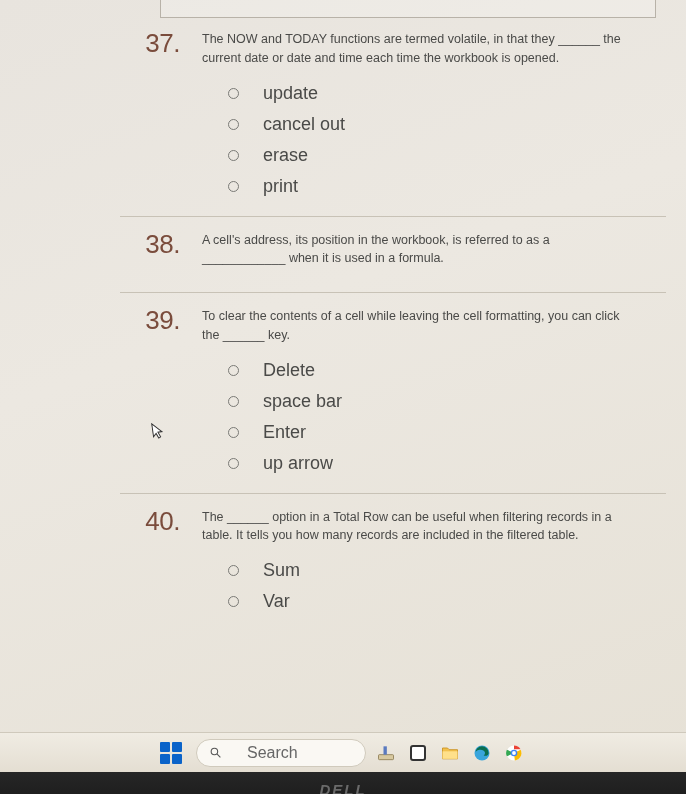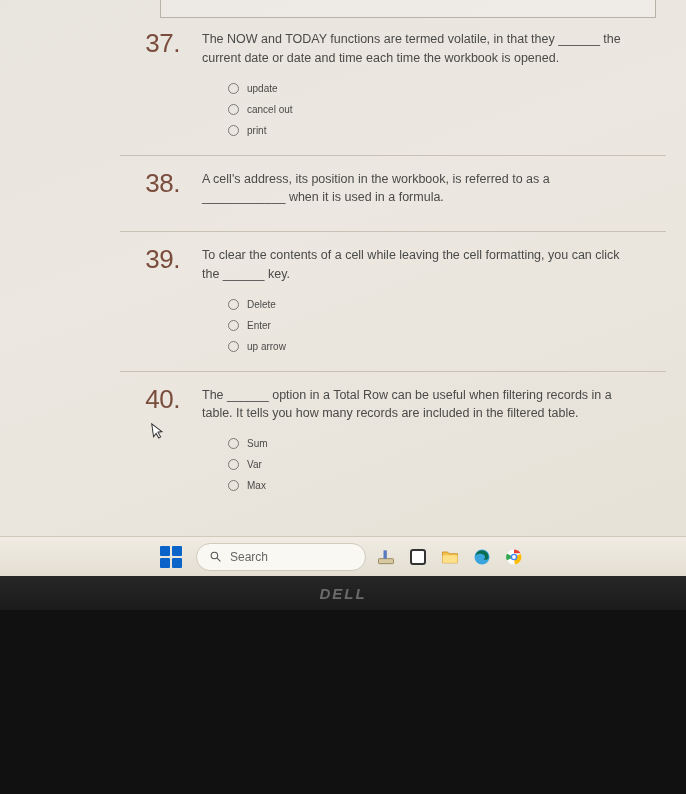--- a/index.html
+++ b/index.html
@@ -2,21 +2,21 @@
 <html><head>
 <meta charset="utf-8">
 <style>
   * { box-sizing: border-box; margin: 0; padding: 0; }
   html, body { width: 686px; height: 794px; overflow: hidden; font-family: "Segoe UI", Arial, sans-serif; }
   body { background: #111; }
 
   .screen {
     position: relative;
     width: 686px;
-    height: 576px;
+    height: 772px;
     background: linear-gradient(160deg, #e8e4de 0%, #ece8e1 40%, #e6e1d6 100%);
     overflow: hidden;
   }
 
   .top-fragment {
     position: absolute;
     top: 0; left: 160px; right: 30px; height: 18px;
     border: 1px solid #b8b2a8;
     border-top: none;
     background: rgba(255,255,255,0.2);
@@ -52,23 +52,23 @@
   .prompt {
     font-size: 12.5px;
     color: #4a4a48;
     line-height: 1.5;
     margin-bottom: 10px;
   }
 
   .options { padding-left: 26px; }
   .option {
     display: flex;
-    align-items: flex-start;
-    gap: 8px;
-    font-size: 10px;
+    align-items: center;
+    gap: 24px;
+    font-size: 18px;
     color: #4a4a48;
     padding: 5px 0;
   }
   .radio {
     width: 11px; height: 11px;
     border: 1.2px solid #7a7a76;
     border-radius: 50%;
     flex-shrink: 0;
   }
 
@@ -107,22 +107,22 @@
   .start-btn span:nth-child(4){ background:#0a63c9; }
 
   .search-box {
     display: flex; align-items: center;
     background: #faf8f3;
     border: 1px solid #d0cabc;
     border-radius: 16px;
     height: 28px;
     padding: 0 12px;
     width: 170px;
-    gap: 8px;
-    font-size: 12px;
+    gap: 25px;
+    font-size: 16px;
     color: #666;
   }
   .search-box svg { width: 13px; height: 13px; }
 
   .tb-icon {
     width: 24px; height: 24px;
     display: flex; align-items: center; justify-content: center;
     border-radius: 3px;
   }
   .tb-icon.box { border: 2px solid #333; width: 16px; height: 16px; background: #fff; }
@@ -159,20 +159,24 @@
           <div class="option">
               <span class="radio"></span>
               <span>update</span>
             </div>
           <div class="option">
               <span class="radio"></span>
               <span>cancel out</span>
             </div>
           <div class="option">
               <span class="radio"></span>
+              <span>erase</span>
+            </div>
+          <div class="option">
+              <span class="radio"></span>
               <span>print</span>
             </div>
         </div>
       </div>
     </div>
 
     <div class="question">
       <div class="qnum">38.</div>
       <div class="qbody">
         <div class="prompt">A cell's address, its position in the workbook, is referred to as a ____________ when it is used in a formula.</div>
@@ -183,20 +187,24 @@
       <div class="qnum">39.</div>
       <div class="qbody">
         <div class="prompt">To clear the contents of a cell while leaving the cell formatting, you can click the ______ key.</div>
         <div class="options">
           <div class="option">
               <span class="radio"></span>
               <span>Delete</span>
             </div>
           <div class="option">
               <span class="radio"></span>
+              <span>space bar</span>
+            </div>
+          <div class="option">
+              <span class="radio"></span>
               <span>Enter</span>
             </div>
           <div class="option">
               <span class="radio"></span>
               <span>up arrow</span>
             </div>
         </div>
       </div>
     </div>
 
@@ -205,24 +213,20 @@
       <div class="qbody">
         <div class="prompt">The ______ option in a Total Row can be useful when filtering records in a table. It tells you how many records are included in the filtered table.</div>
         <div class="options">
           <div class="option">
               <span class="radio"></span>
               <span>Sum</span>
             </div>
           <div class="option">
               <span class="radio"></span>
               <span>Var</span>
-            </div>
-          <div class="option">
-              <span class="radio"></span>
-              <span>Max</span>
             </div>
         </div>
       </div>
     </div>
 
   </div>
 
   <div class="cursor">
     <svg width="14" height="18" viewBox="0 0 14 18">
         <path d="M1 1 L1 14 L4 11 L6 16 L8 15 L6 10 L10 10 Z" fill="#fff" stroke="#333" stroke-width="1"></path>

